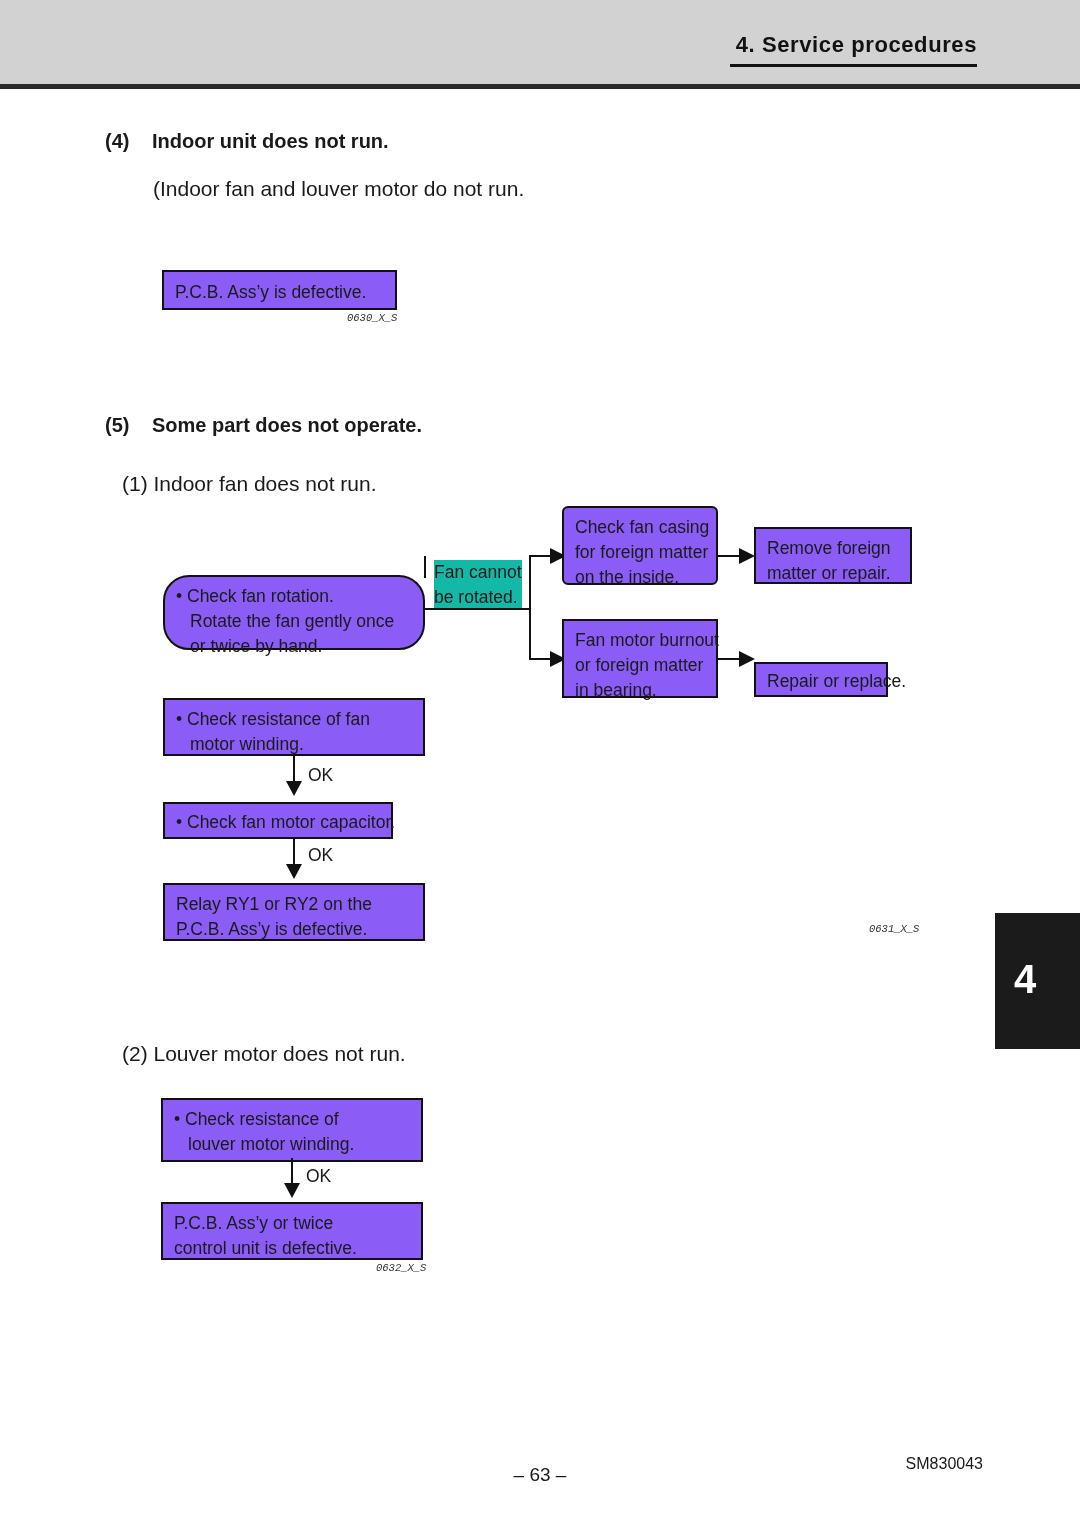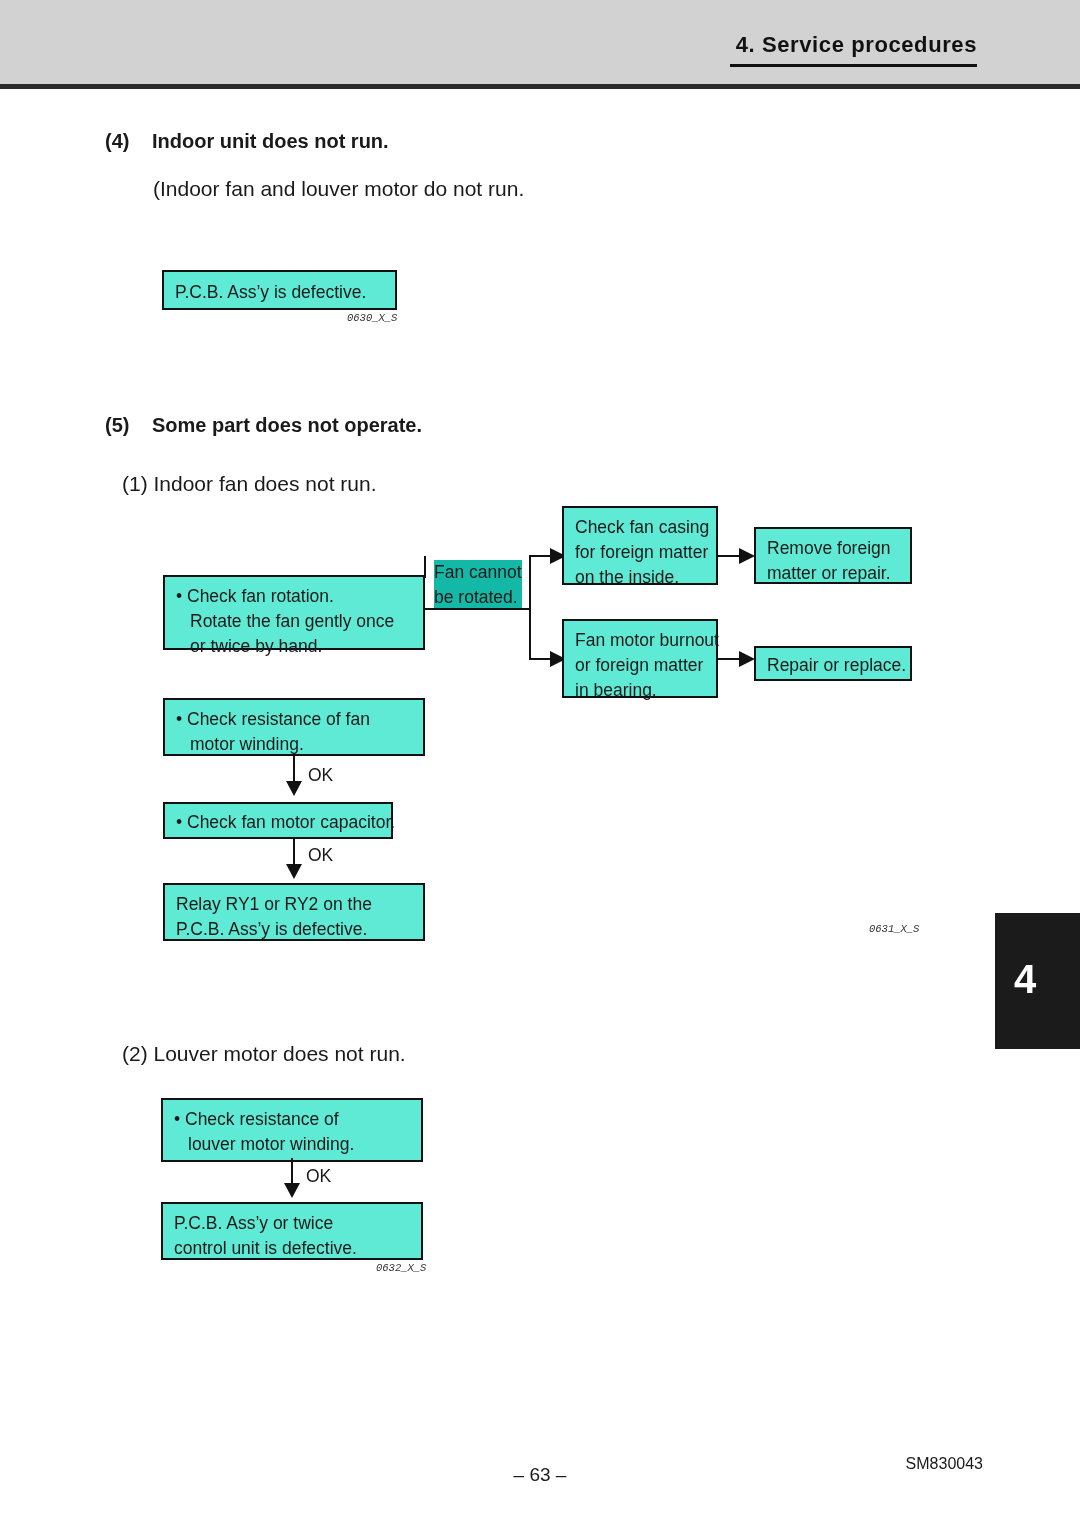--- a/index.html
+++ b/index.html
@@ -79,21 +79,21 @@
   .sub-head {
     position: absolute;
     font-size: 21px;
     white-space: nowrap;
   }
 
   
   .fbox {
     position: absolute;
     border: 2px solid #111;
-    background: #5eead4;
+    background: #8b5cf6;
     box-sizing: border-box;
     font-size: 17.5px;
     line-height: 25px;
     padding: 7px 9px 7px 11px;
   }
   .fbox .ln { display: block; white-space: nowrap; }
   .fbox .ln.ind { padding-left: 14px; }
 
   
   .plabel {
@@ -172,21 +172,21 @@
 
 <div class="fbox" style="left:162px; top:270px; width:235px; height:40px; padding-top:8px;">
   <span class="ln">P.C.B. Ass’y is defective.</span>
 </div>
 <div class="figcode" style="left:347px; top:312px;">0630_X_S</div>
 
 <div class="sec-num" style="left:105px; top:414px;">(5)</div>
 <div class="sec-title" style="left:152px; top:414px;">Some part does not operate.</div>
 <div class="sub-head" style="left:122px; top:472px;">(1) Indoor fan does not run.</div>
 
-<div class="fbox" style="left:163px; top:575px; width:262px; height:75px;">
+<div class="fbox" style="left:163px; top:575px; width:262px; height:75px;border-radius:26px;">
   <span class="ln">• Check fan rotation.</span>
   <span class="ln ind">Rotate the fan gently once</span>
   <span class="ln ind">or twice by hand.</span>
 </div>
 
 <div class="plabel" style="left:434px; top:560px;">
   <span class="ln">Fan cannot</span>
   <span class="ln">be rotated.</span>
 </div>
 
@@ -194,42 +194,42 @@
 <div class="hline" style="left:424px; top:608px; width:106px;"></div>
 
 <div class="vline" style="left:529px; top:555px; height:105px;"></div>
 
 <div class="hline" style="left:529px; top:555px; width:22px;"></div>
 <div class="arrow-right" style="left:550px; top:548px;"></div>
 
 <div class="hline" style="left:529px; top:658px; width:22px;"></div>
 <div class="arrow-right" style="left:550px; top:651px;"></div>
 
-<div class="fbox" style="left:562px; top:506px; width:156px; height:79px;">
+<div class="fbox" style="left:562px; top:506px; width:156px; height:79px;border-radius:6px;">
   <span class="ln">Check fan casing</span>
   <span class="ln">for foreign matter</span>
   <span class="ln">on the inside.</span>
 </div>
 <div class="hline" style="left:718px; top:555px; width:22px;"></div>
 <div class="arrow-right" style="left:739px; top:548px;"></div>
 
 <div class="fbox" style="left:754px; top:527px; width:158px; height:57px;">
   <span class="ln">Remove foreign</span>
   <span class="ln">matter or repair.</span>
 </div>
 
 <div class="fbox" style="left:562px; top:619px; width:156px; height:79px;">
   <span class="ln">Fan motor burnout</span>
   <span class="ln">or foreign matter</span>
   <span class="ln">in bearing.</span>
 </div>
 <div class="hline" style="left:718px; top:658px; width:22px;"></div>
 <div class="arrow-right" style="left:739px; top:651px;"></div>
 
-<div class="fbox" style="left:754px; top:646px; width:158px; height:35px; padding-top:5px;">
+<div class="fbox" style="left:754px; top:662px; width:134px; height:35px; padding-top:5px;">
   <span class="ln">Repair or replace.</span>
 </div>
 
 <div class="fbox" style="left:163px; top:698px; width:262px; height:58px;">
   <span class="ln">• Check resistance of fan</span>
   <span class="ln ind">motor winding.</span>
 </div>
 <div class="vline" style="left:293px; top:756px; height:30px;"></div>
 <div class="arrow-down" style="left:286px; top:781px;"></div>
 <div class="ok-label" style="left:308px; top:765px;">OK</div>

